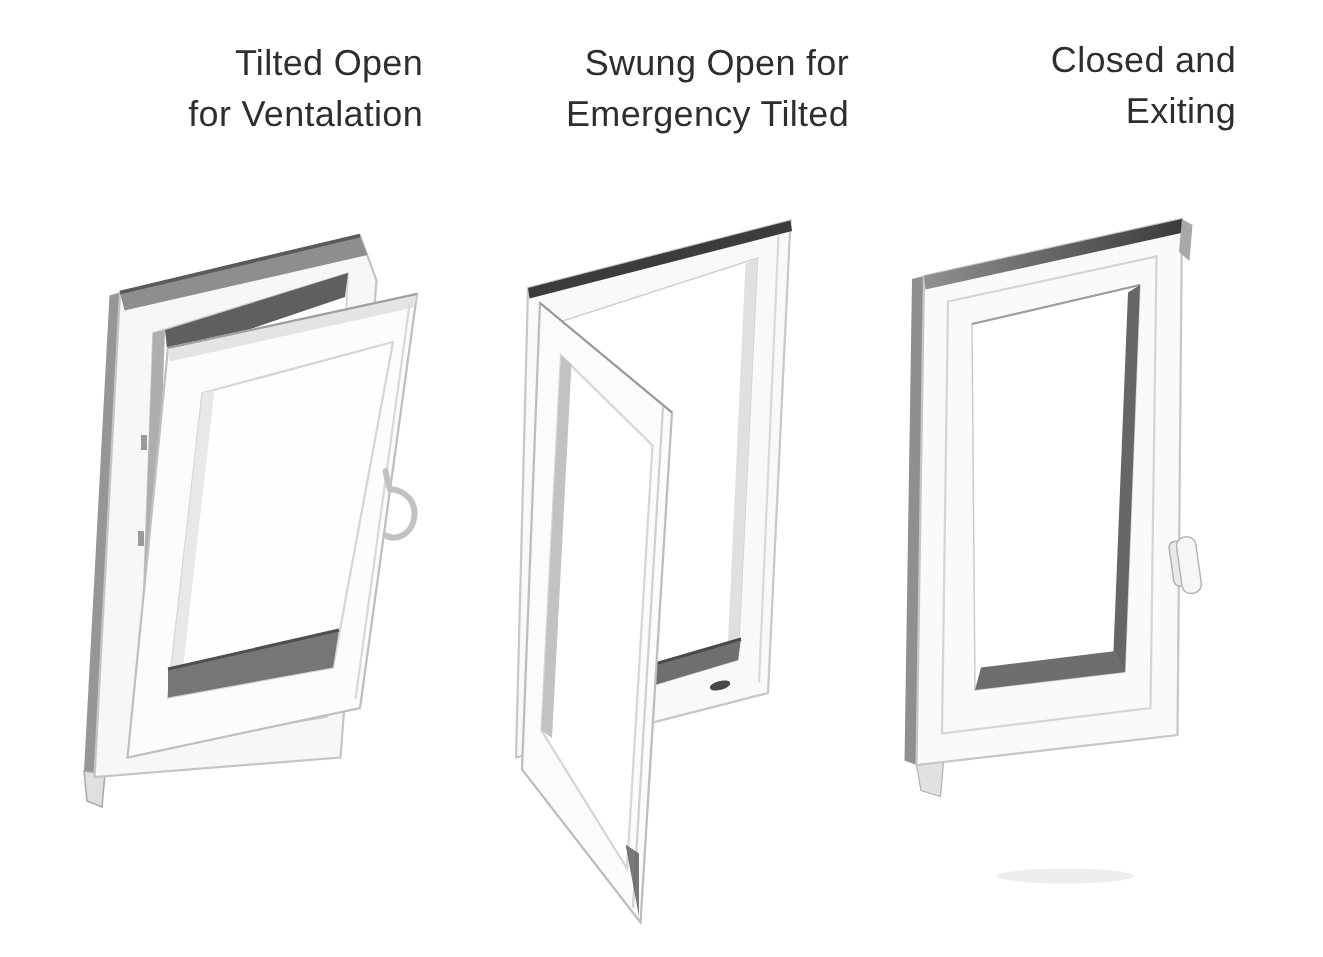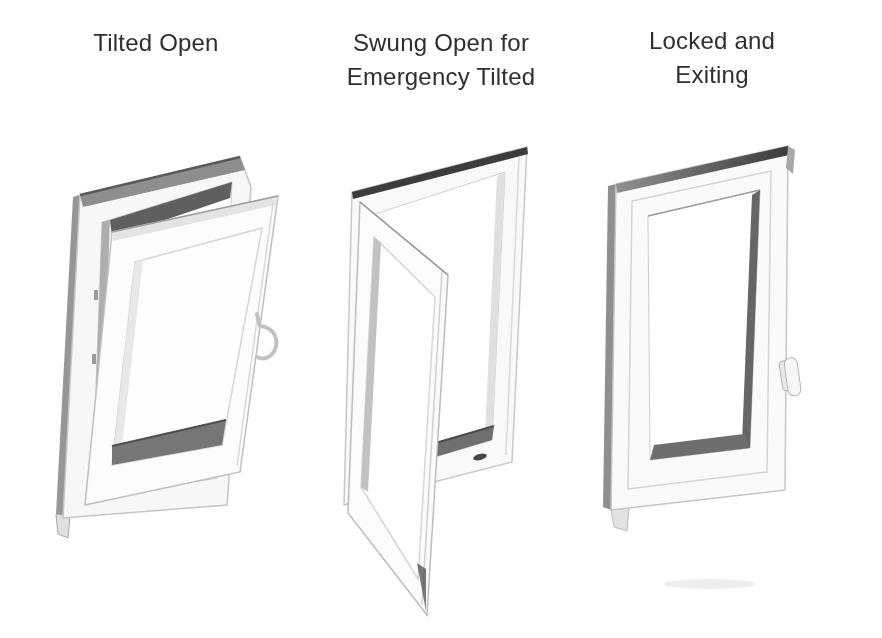--- a/index.html
+++ b/index.html
@@ -7,21 +7,21 @@
   .figure {
     position: relative;
     width: 882px;
     height: 638px;
     background: #ffffff;
     overflow: hidden;
     font-family: "Liberation Sans", sans-serif;
   }
   .panel-label {
     position: absolute;
-    text-align: center;
+    text-align: right;
     color: #2e2e2e;
     font-size: 24px;
     line-height: 34px;
     letter-spacing: 0.2px;
     font-weight: 400;
   }
   .label-1 { left: 30px;  top: 26px; width: 252px; }
   .label-2 { left: 316px; top: 26px; width: 250px; }
   .label-3 { left: 600px; top: 24px; width: 224px; }
   .illo { position: absolute; }
@@ -29,27 +29,28 @@
   .illo-2 { left: 330px; top: 135px; width: 235px; height: 495px; }
   .illo-3 { left: 598px; top: 138px; width: 225px; height: 460px; }
 </style>
 </head>
 <body>
 
 <div class="figure">
 
   <div class="panel-label label-1">
     <div>Tilted Open</div>
+    <div>for Ventalation</div>
   </div>
   <div class="panel-label label-2">
     <div>Swung Open for</div>
     <div>Emergency Tilted</div>
   </div>
   <div class="panel-label label-3">
-    <div>Locked and</div>
+    <div>Closed and</div>
     <div>Exiting</div>
   </div>
 
   <svg class="illo illo-1" viewBox="0 0 270 460">
     <g>
       <polygon points="33,67 40,65 23,388 16,384" fill="#969696"></polygon>
       <polygon points="16,384 30,386 28,408 18,404" fill="#e0e0e0" stroke="#a8a8a8" stroke-width="1"></polygon>
       <polygon points="40,65 200,27 211,57 187,375 23,388" fill="#f7f7f7" stroke="#c5c5c5" stroke-width="1.5"></polygon>
       <polygon points="40,65 200,27 205,40 43,77" fill="#8e8e8e"></polygon>
       <line x1="40" y1="65" x2="200" y2="27" stroke="#5a5a5a" stroke-width="2.5"></line>

